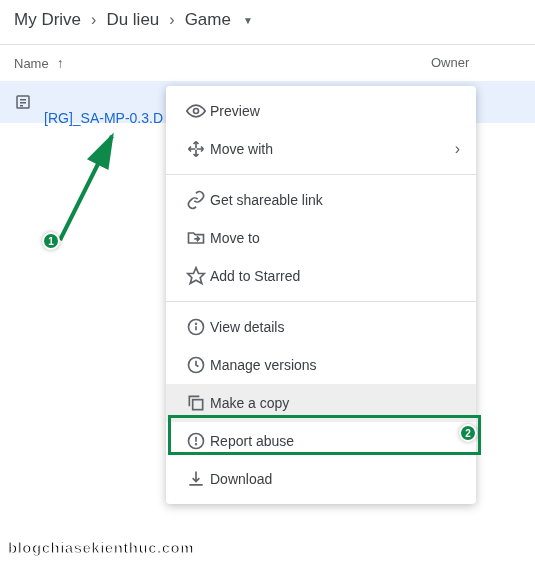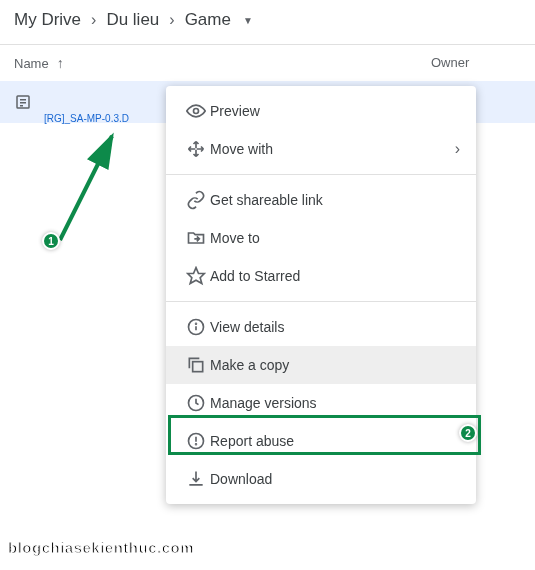--- a/index.html
+++ b/index.html
@@ -8,21 +8,21 @@
 .breadcrumb .crumb { cursor: pointer; }
 .chev { color: #5f6368; font-size: 16px; }
 .dropdown-caret { font-size: 10px; color: #5f6368; margin-left: 2px; }
 .divider { height: 1px; background: #e0e0e0; margin: 4px 0 0 0; }
 .columns { display: flex; padding: 10px 14px; font-size: 13px; color: #5f6368; }
 .col-name { flex: 1; display: flex; align-items: center; gap: 8px; }
 .col-owner { width: 90px; text-align: left; }
 .arrow-up { font-size: 14px; }
 .file-row { display: flex; align-items: center; gap: 12px; padding: 10px 14px; background: #e8f0fe; height: 42px; }
 .file-icon { width: 18px; height: 18px; }
-.file-name { color: #1967d2; font-size: 10px; margin-top: 32px; }
+.file-name { color: #1967d2; font-size: 14px; margin-top: 32px; }
 .context-menu { position: absolute; top: 86px; left: 166px; width: 310px; background: #fff; box-shadow: 0 2px 10px rgba(0,0,0,0.25); border-radius: 4px; padding: 6px 0; z-index: 10; }
 .menu-item { display: flex; align-items: center; gap: 4px; padding: 9px 20px; font-size: 14px; color: #3c4043; cursor: pointer; position: relative; }
 .menu-item.highlighted { background: #eeeeee; }
 .menu-item .icon { width: 20px; height: 20px; display: flex; align-items: center; justify-content: center; color: #5f6368; flex-shrink: 0; }
 .menu-sep { height: 1px; background: #e0e0e0; margin: 6px 0; }
 .submenu-arrow { position: absolute; right: 16px; color: #5f6368; font-size: 16px; }
 .annotation-arrow { position: absolute; top: 128px; left: 52px; z-index: 20; pointer-events: none; }
 .annotation-badge-1 { position: absolute; top: 232px; left: 42px; width: 18px; height: 18px; background: #0d8a4a; color: #fff; border-radius: 50%; border: 2px solid #fff; font-size: 10px; font-weight: bold; display: flex; align-items: center; justify-content: center; z-index: 20; box-shadow: 0 0 4px rgba(0,0,0,.3); }
 .annotation-badge-2 { position: absolute; top: 424px; right: 58px; width: 18px; height: 18px; background: #0d8a4a; color: #fff; border-radius: 50%; border: 2px solid #fff; font-size: 10px; font-weight: bold; display: flex; align-items: center; justify-content: center; z-index: 20; box-shadow: 0 0 4px rgba(0,0,0,.3); }
 .annotation-box { position: absolute; top: 415px; left: 168px; width: 313px; height: 40px; border: 3px solid #0d8a4a; z-index: 19; pointer-events: none; }
@@ -113,37 +113,37 @@
   <div class="menu-item">
     <span class="icon">
         <svg viewBox="0 0 24 24" width="20" height="20" fill="none" stroke="#5f6368" stroke-width="2">
           <circle cx="12" cy="12" r="9"></circle>
           <line x1="12" y1="11" x2="12" y2="16"></line>
           <circle cx="12" cy="8" r="0.5" fill="#5f6368"></circle>
         </svg>
       </span>
     <span>View details</span>
   </div>
+  <div class="menu-item">
+    <span class="icon">
+        <svg viewBox="0 0 24 24" width="20" height="20" fill="none" stroke="#5f6368" stroke-width="2">
+          <path d="M3 12a9 9 0 109-9 9 9 0 00-9 9z"></path>
+          <polyline points="12 7 12 12 15 14"></polyline>
+        </svg>
+      </span>
+    <span>Manage versions</span>
+  </div>
   <div class="menu-item highlighted">
     <span class="icon">
         <svg viewBox="0 0 24 24" width="20" height="20" fill="none" stroke="#5f6368" stroke-width="2">
           <rect x="8" y="8" width="12" height="12"></rect>
           <path d="M4 16V4h12"></path>
         </svg>
       </span>
     <span>Make a copy</span>
-  </div>
-  <div class="menu-item">
-    <span class="icon">
-        <svg viewBox="0 0 24 24" width="20" height="20" fill="none" stroke="#5f6368" stroke-width="2">
-          <path d="M3 12a9 9 0 109-9 9 9 0 00-9 9z"></path>
-          <polyline points="12 7 12 12 15 14"></polyline>
-        </svg>
-      </span>
-    <span>Manage versions</span>
   </div>
   <div class="menu-item">
     <span class="icon">
         <svg viewBox="0 0 24 24" width="20" height="20" fill="none" stroke="#5f6368" stroke-width="2">
           <circle cx="12" cy="12" r="9"></circle>
           <line x1="12" y1="7" x2="12" y2="13"></line>
           <circle cx="12" cy="16" r="0.5" fill="#5f6368"></circle>
         </svg>
       </span>
     <span>Report abuse</span>

